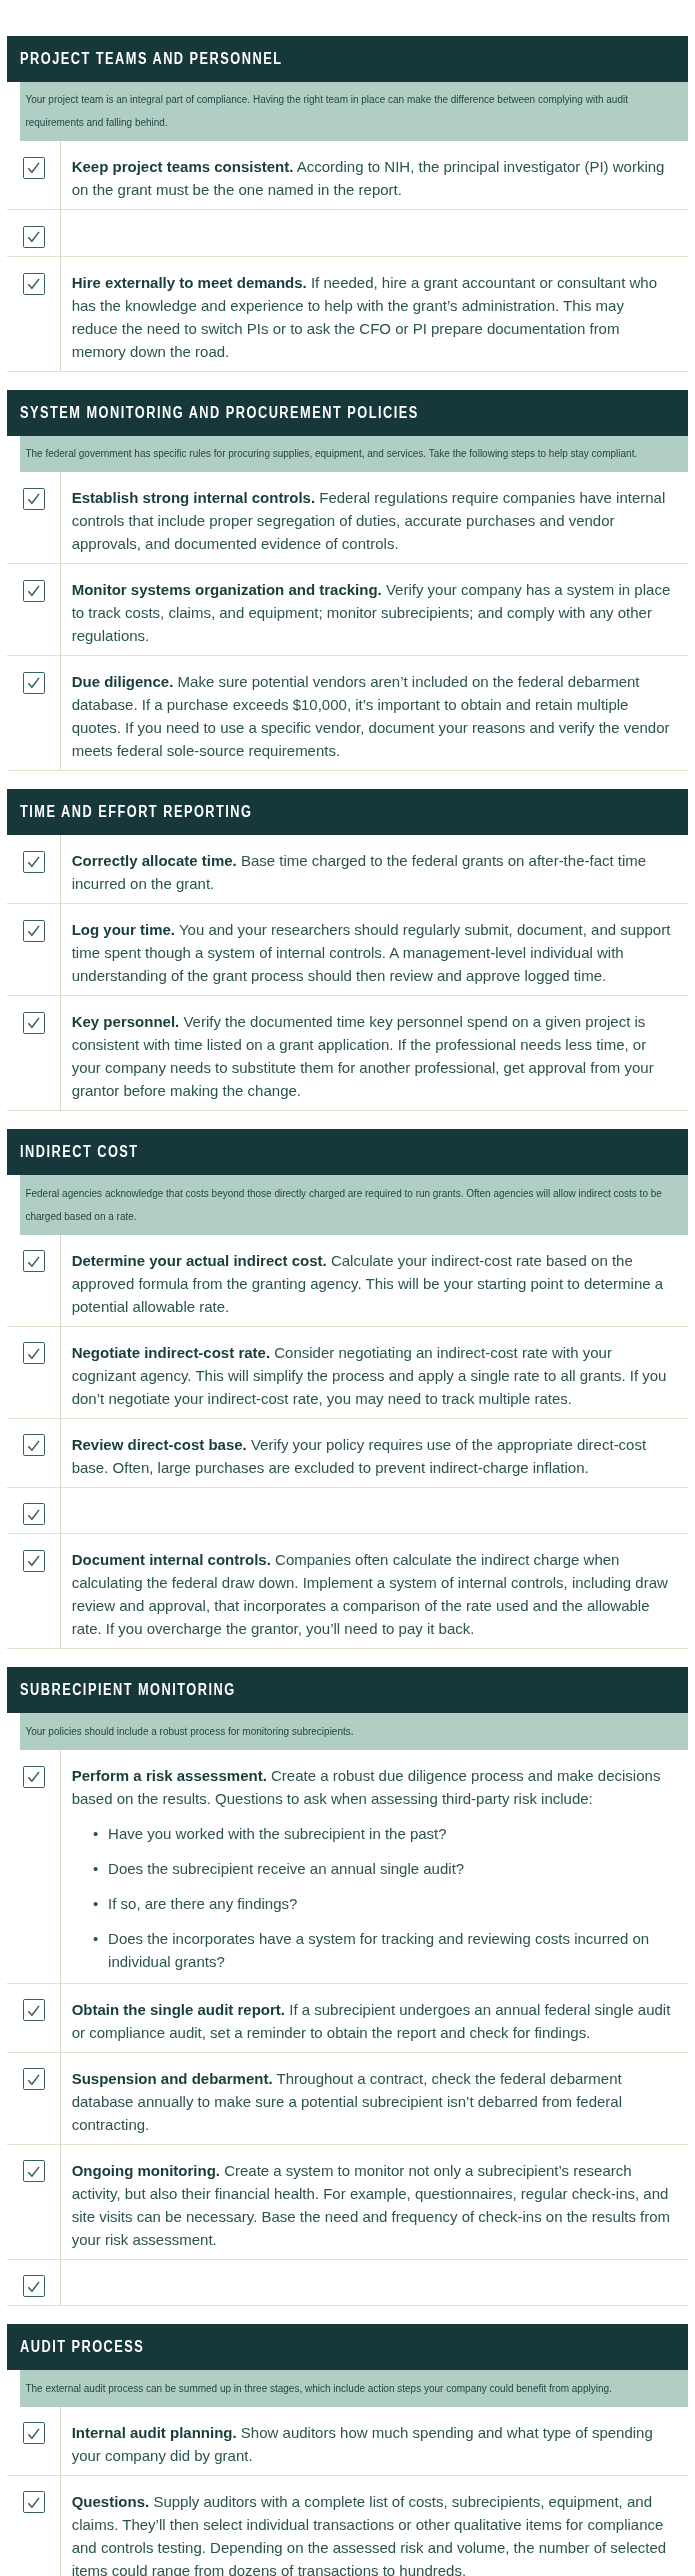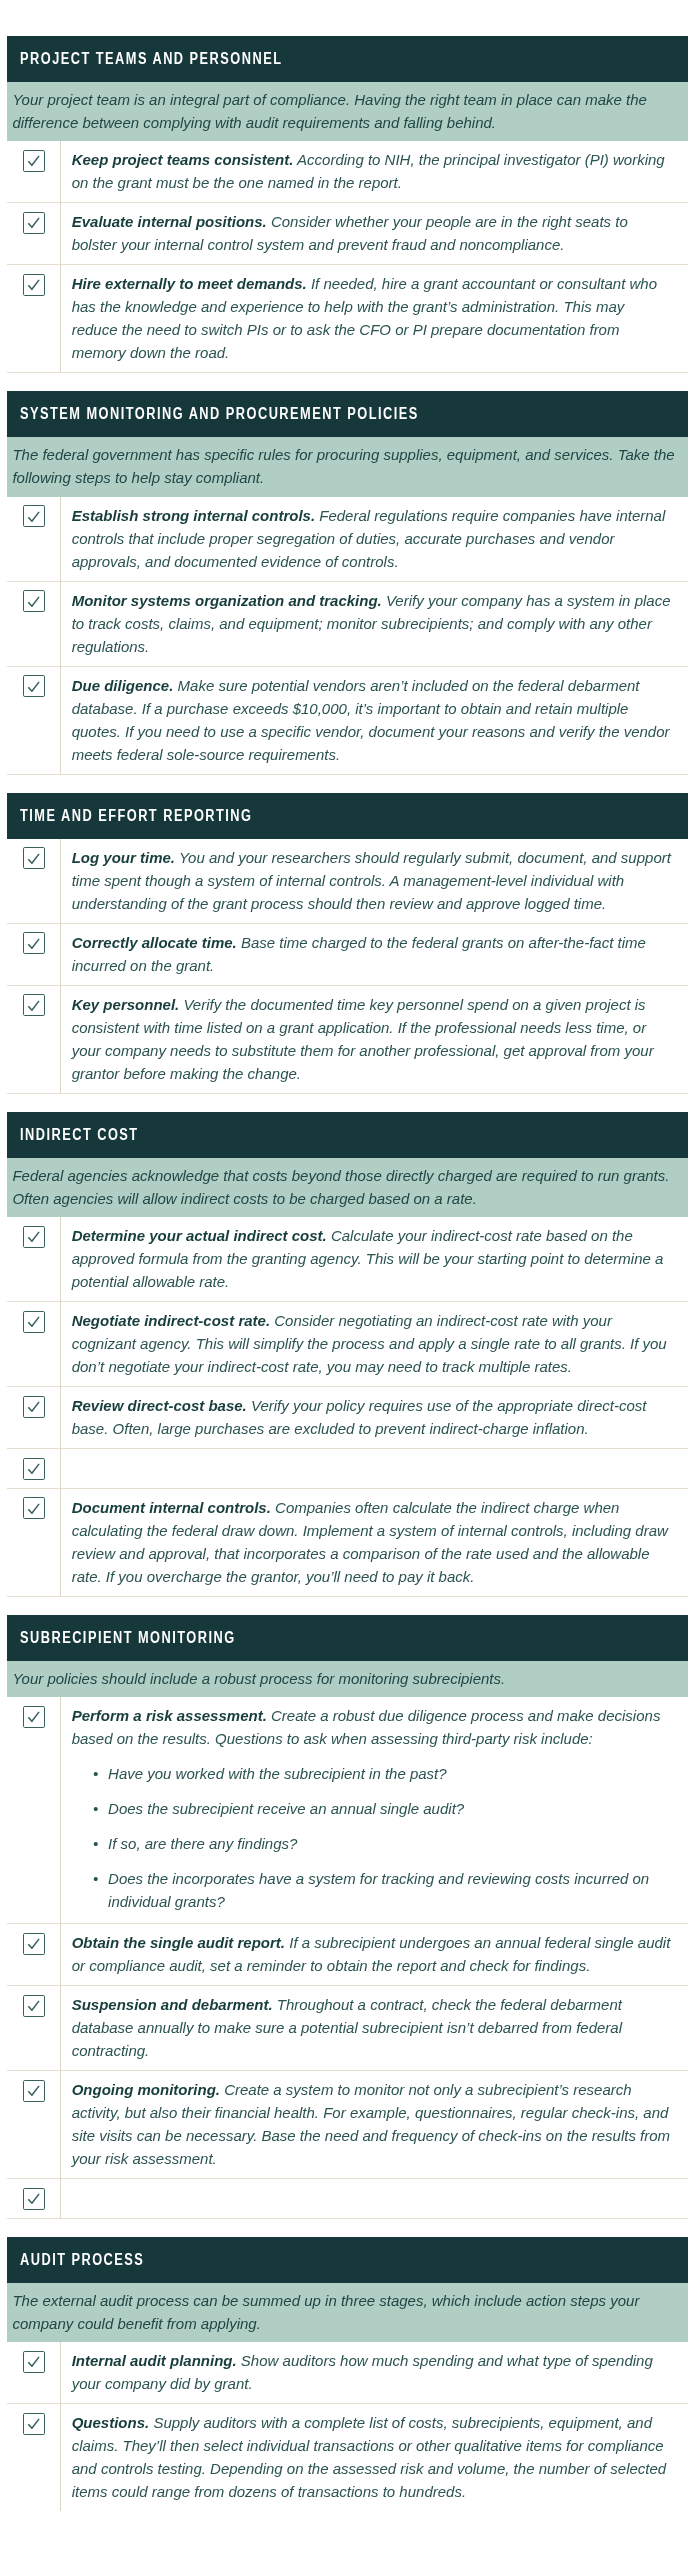--- a/index.html
+++ b/index.html
@@ -39,24 +39,24 @@
     font-weight:700;
     letter-spacing:1.8px;
     text-transform:uppercase;
     white-space:nowrap;
     transform:scaleX(0.82);
     transform-origin:left center;
   }
   .sec-intro{
     background:var(--c-intro-bg);
     color:var(--c-intro-text);
-    font-style:italic;
-    font-size:15px;
+    font-size:10px;
     line-height:23px;
     padding:6.2px 12.5px 7.1px 5.3px;
+    margin-left:13px;
   }
   .sec-items{
     position:relative;
     border-bottom:0.9px solid var(--c-line);
     margin-bottom:18px;
   }
   .sec-items::before{
     content:"";
     position:absolute;
     left:53px;
@@ -64,22 +64,21 @@
     bottom:0;
     width:0.9px;
     background:var(--c-vline);
   }
   #sections section.sec:last-child .sec-items{
     border-bottom:none;
     margin-bottom:0;
   }
   .item{
     display:flex;
-    padding:7px 0 8px 0;
-    font-style:italic;
+    padding:14px 0 8px 0;
   }
   .item + .item{
     border-top:0.9px solid var(--c-line);
   }
   .cb-cell{
     flex:0 0 53px;
     display:flex;
     justify-content:center;
     align-items:flex-start;
     padding-top:1.8px;
@@ -152,24 +151,20 @@
   </div>
 
   <div class="item">
     <div class="cb-cell">
       <span class="checkbox" role="checkbox" aria-checked="true">
         <svg width="13.4" height="11.6" viewBox="0 0 15 13">
           <path d="M1.5 7 L5.5 11.5 L13.5 1" fill="none" stroke="#39615c" stroke-width="1.7"></path>
         </svg>
       </span>
     </div>
-    <div class="item-text">
-      <span class="lead">Evaluate internal positions.</span> 
-      <span class="body">Consider whether your people are in the right seats to bolster your internal control system and prevent fraud and noncompliance.</span>
-    </div>
   </div>
 
   <div class="item">
     <div class="cb-cell">
       <span class="checkbox" role="checkbox" aria-checked="true">
         <svg width="13.4" height="11.6" viewBox="0 0 15 13">
           <path d="M1.5 7 L5.5 11.5 L13.5 1" fill="none" stroke="#39615c" stroke-width="1.7"></path>
         </svg>
       </span>
     </div>
@@ -239,36 +234,36 @@
     <div class="sec-items">
   <div class="item">
     <div class="cb-cell">
       <span class="checkbox" role="checkbox" aria-checked="true">
         <svg width="13.4" height="11.6" viewBox="0 0 15 13">
           <path d="M1.5 7 L5.5 11.5 L13.5 1" fill="none" stroke="#39615c" stroke-width="1.7"></path>
         </svg>
       </span>
     </div>
     <div class="item-text">
+      <span class="lead">Correctly allocate time.</span> 
+      <span class="body">Base time charged to the federal grants on after-the-fact time incurred on the grant.</span>
+    </div>
+  </div>
+
+  <div class="item">
+    <div class="cb-cell">
+      <span class="checkbox" role="checkbox" aria-checked="true">
+        <svg width="13.4" height="11.6" viewBox="0 0 15 13">
+          <path d="M1.5 7 L5.5 11.5 L13.5 1" fill="none" stroke="#39615c" stroke-width="1.7"></path>
+        </svg>
+      </span>
+    </div>
+    <div class="item-text">
       <span class="lead">Log your time.</span> 
       <span class="body">You and your researchers should regularly submit, document, and support time spent though a system of internal controls. A management-level individual with understanding of the grant process should then review and approve logged time.</span>
-    </div>
-  </div>
-
-  <div class="item">
-    <div class="cb-cell">
-      <span class="checkbox" role="checkbox" aria-checked="true">
-        <svg width="13.4" height="11.6" viewBox="0 0 15 13">
-          <path d="M1.5 7 L5.5 11.5 L13.5 1" fill="none" stroke="#39615c" stroke-width="1.7"></path>
-        </svg>
-      </span>
-    </div>
-    <div class="item-text">
-      <span class="lead">Correctly allocate time.</span> 
-      <span class="body">Base time charged to the federal grants on after-the-fact time incurred on the grant.</span>
     </div>
   </div>
 
   <div class="item">
     <div class="cb-cell">
       <span class="checkbox" role="checkbox" aria-checked="true">
         <svg width="13.4" height="11.6" viewBox="0 0 15 13">
           <path d="M1.5 7 L5.5 11.5 L13.5 1" fill="none" stroke="#39615c" stroke-width="1.7"></path>
         </svg>
       </span>

